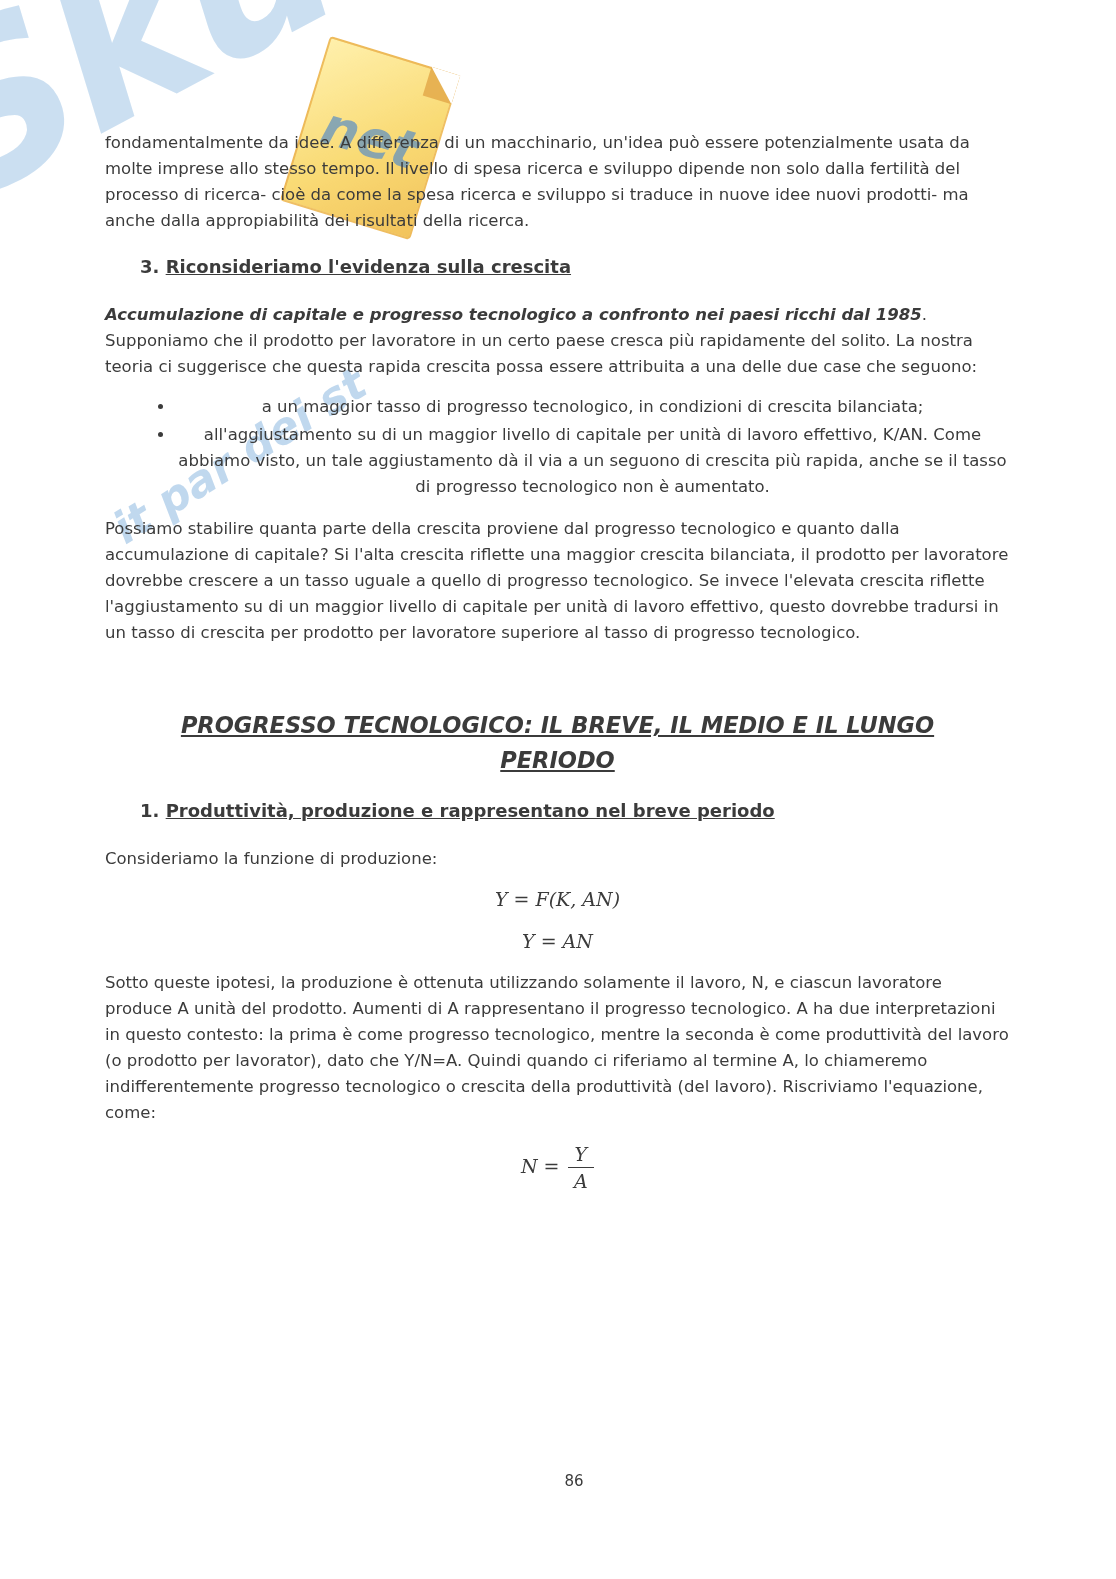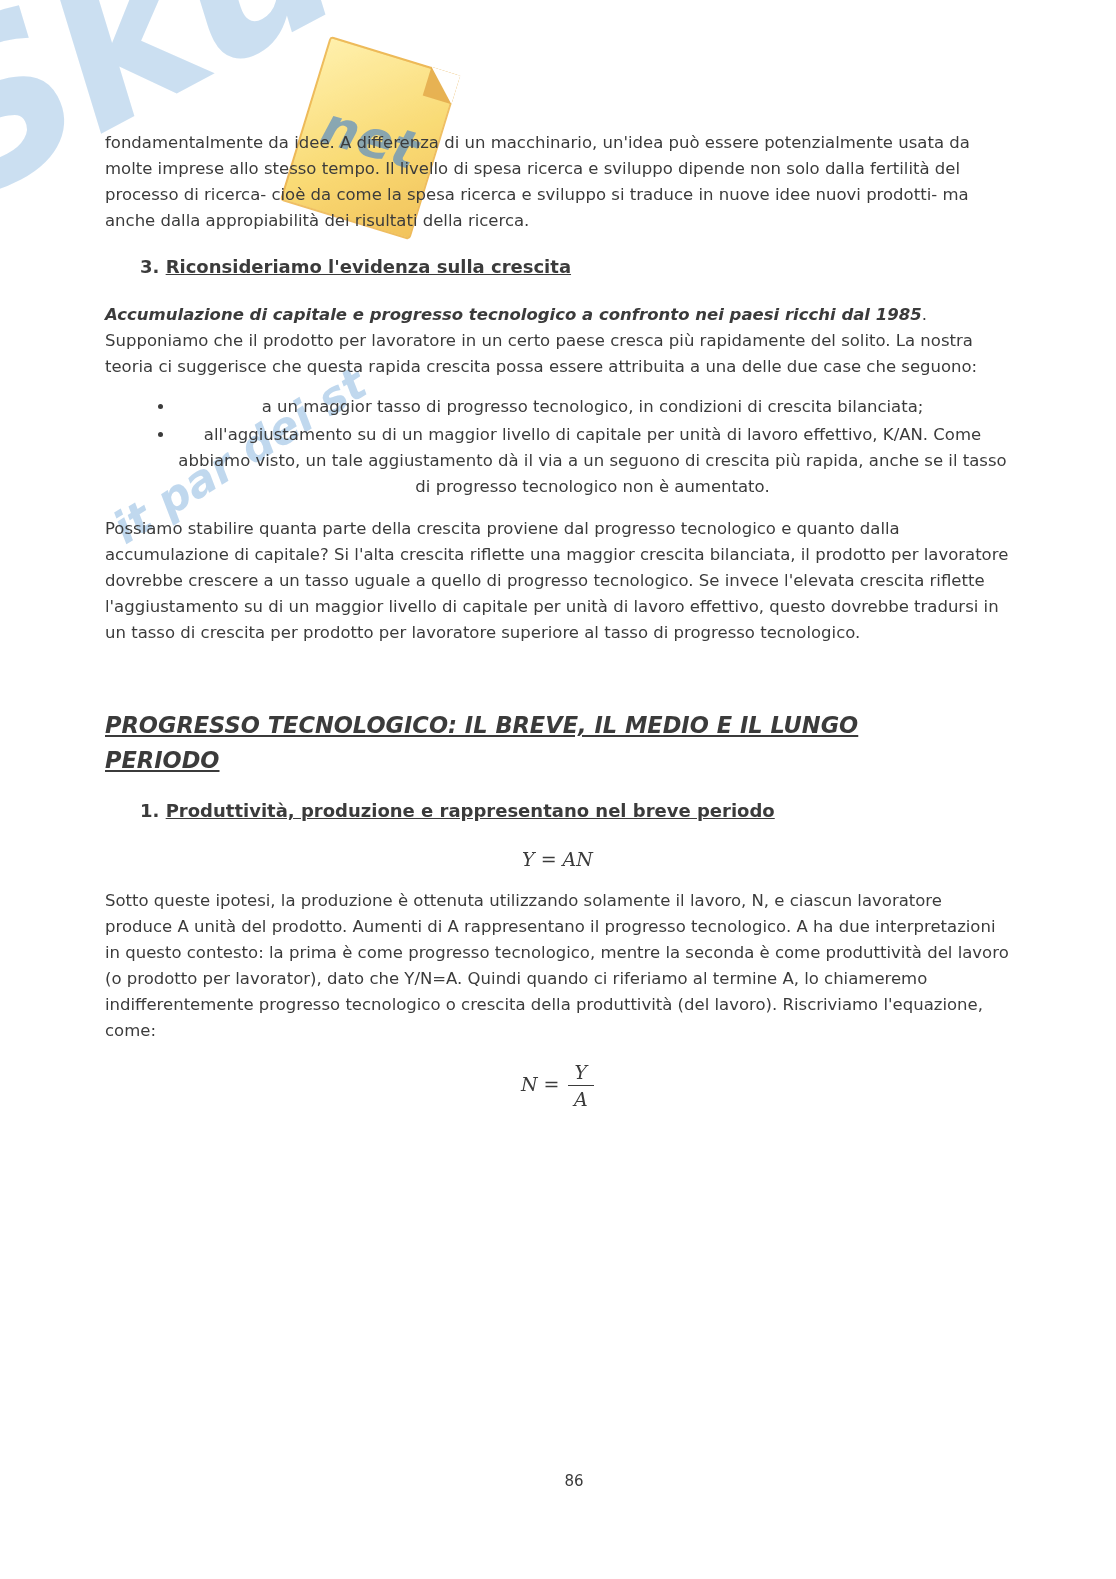--- a/index.html
+++ b/index.html
@@ -94,20 +94,21 @@
   .bullets {
     margin: 2px 0 16px 0;
     padding-left: 70px;
     list-style: disc;
     text-align: center;
   }
   .bullets li { margin: 0 0 2px 0; }
 
   .h-main {
     margin: 62px 0 18px 0;
+    text-align: center;
     font-size: 22.5px;
     line-height: 35px;
     font-weight: bold;
     font-style: italic;
   }
 
   .equation {
     text-align: center;
     font-family: "DejaVu Serif", "Liberation Serif", serif;
     font-style: italic;
@@ -174,21 +175,23 @@
     <h1 class="h-main">
       <span class="u">PROGRESSO TECNOLOGICO: IL BREVE, IL MEDIO E IL LUNGO</span><br>
       <span class="u">PERIODO</span>
     </h1>
 
     <h2 class="h-sub">
       <span>1.</span>
       <span class="u">Produttività, produzione e rappresentano nel breve periodo</span>
     </h2>
 
-
+    <p class="para">Consideriamo la funzione di produzione:</p>
+
+    <div class="equation">Y = F(K, AN)</div>
 
 
     <div class="equation">Y = AN</div>
 
     <p class="para">Sotto queste ipotesi, la produzione è ottenuta utilizzando solamente il lavoro, N, e ciascun lavoratore produce A unità del prodotto. Aumenti di A rappresentano il progresso tecnologico. A ha due interpretazioni in questo contesto: la prima è come progresso tecnologico, mentre la seconda è come produttività del lavoro (o prodotto per lavorator), dato che Y/N=A. Quindi quando ci riferiamo al termine A, lo chiameremo indifferentemente progresso tecnologico o crescita della produttività (del lavoro). Riscriviamo l'equazione, come:</p>
 
     <div class="equation equation-fraction">
       <span class="eq-lhs">N =</span><span class="frac">
           <span class="num">Y</span>
           <span class="den">A</span>

